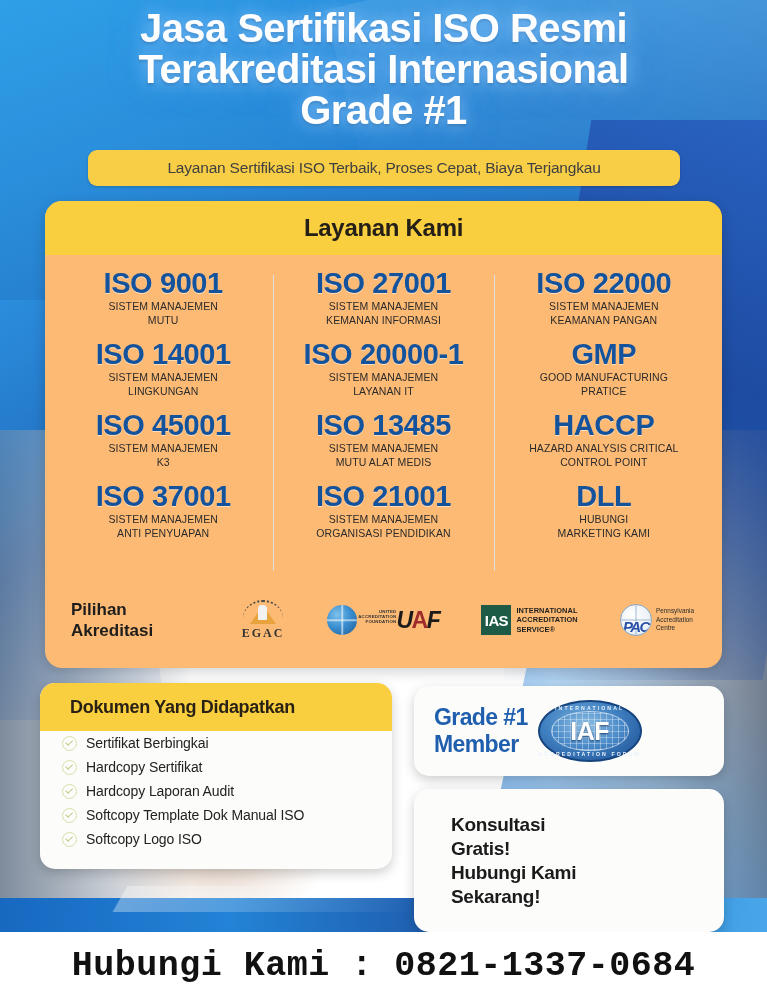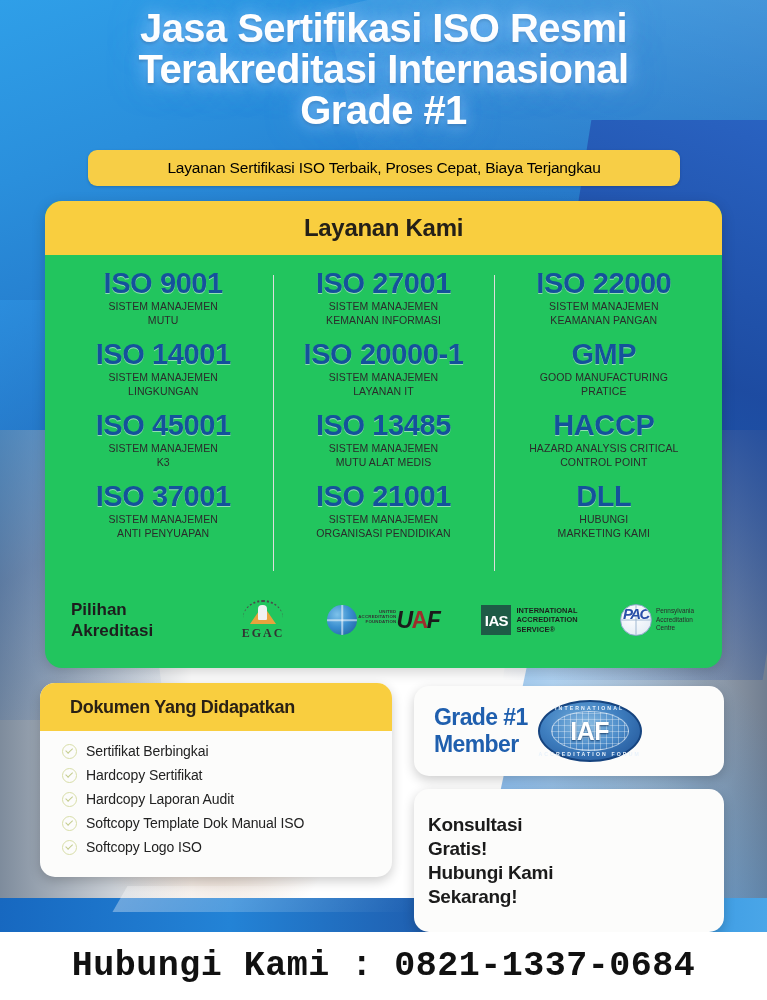--- a/index.html
+++ b/index.html
@@ -85,28 +85,28 @@
   
   .tagline {
     position:absolute; left:88px; top:150px; width:592px; height:36px;
     background:#F7CE46;
     border-radius:9px;
     display:flex; align-items:center; justify-content:center;
     z-index:5;
     box-shadow:0 1px 3px rgba(0,0,0,.18);
   }
   .tagline span {
-    color:#000000; font-size:15.5px; font-weight:500; letter-spacing:-.2px;
+    color:#404040; font-size:15.5px; font-weight:500; letter-spacing:-.2px;
   }
 
   
   .services {
     position:absolute; left:45px; top:201px; width:677px; height:467px;
     border-radius:17px;
-    background:#22c55e;
+    background:#fdba74;
     z-index:5;
     box-shadow:0 4px 14px rgba(0,0,0,.18);
     overflow:hidden;
   }
   .services-head {
     height:54px; background:#F9CE3F;
     display:flex; align-items:center; justify-content:center;
   }
   .services-head span {
     font-size:24px; font-weight:bold; color:#242018; letter-spacing:-.3px;
@@ -187,21 +187,21 @@
   }
   .ias-box span { color:#fff; font-size:15px; font-weight:bold; letter-spacing:-.6px; }
   .ias-text { font-size:7.4px; color:#1d1d1d; line-height:9.4px; font-weight:bold; letter-spacing:.1px; }
 
   
   .pac { gap:4px; }
   .pac-globe {
     width:32px; height:32px; border-radius:50%;
     border:1.2px solid #8aa8c8; position:relative; overflow:hidden;
     background:radial-gradient(circle at 40% 35%, #ffffff 0%, #e8eff7 70%, #d4e0ec 100%);
-    display:flex; align-items:flex-start; justify-content:center;
+    display:flex; align-items:flex-end; justify-content:center;
   }
   .pac-globe::before {
     content:""; position:absolute; left:50%; top:0; width:1px; height:32px;
     background:#9fb8d2; transform:translateX(-50%);
   }
   .pac-globe::after {
     content:""; position:absolute; left:0; top:50%; width:32px; height:1px;
     background:#9fb8d2; transform:translateY(-50%);
   }
   .pac-letters {
@@ -214,21 +214,21 @@
   
   .docs {
     position:absolute; left:40px; top:683px; width:352px;
     border-radius:15px; background:#FCFCFB; z-index:5;
     box-shadow:0 4px 12px rgba(0,0,0,.2); overflow:hidden;
   }
   .docs-head {
     height:48px; background:#F9CE3F; display:flex; align-items:center; padding-left:30px;
   }
   .docs-head span { font-size:18px; font-weight:bold; color:#2a2115; letter-spacing:-.3px; }
-  .docs-list { padding:12px 14px 14px 22px; }
+  .docs-list { padding:4px 14px 14px 22px; }
   .doc-item { display:flex; align-items:center; gap:9px; margin-bottom:8px; }
   .check {
     width:15px; height:15px; border-radius:50%;
     border:1.4px solid #D8DEA8; flex:none;
     display:flex; align-items:center; justify-content:center;
   }
   .check::after {
     content:""; width:6px; height:3px;
     border-left:1.6px solid #C4CC8E; border-bottom:1.6px solid #C4CC8E;
     transform:rotate(-45deg) translate(.5px,-1px);
@@ -273,21 +273,21 @@
     font-size:5.2px; color:#e8f2fb; letter-spacing:2.1px; font-weight:bold; z-index:3;
   }
   .iaf-ring-top { top:5px; }
   .iaf-ring-bot { bottom:5px; }
 
   
   .cta {
     position:absolute; left:414px; top:789px; width:310px; height:143px;
     border-radius:15px; background:#FCFCFB; z-index:5;
     box-shadow:0 4px 12px rgba(0,0,0,.2);
-    display:flex; flex-direction:column; justify-content:center; padding-left:14px;
+    display:flex; flex-direction:column; justify-content:center; padding-left:37px;
   }
   .cta-line {
     font-size:19px; font-weight:bold; color:#1b1b1b;
     line-height:24px; letter-spacing:-.3px;
   }
 
   
   .footer {
     position:absolute; left:0; top:932px; width:767px; height:68px;
     background:#ffffff; display:flex; align-items:center; justify-content:center;

